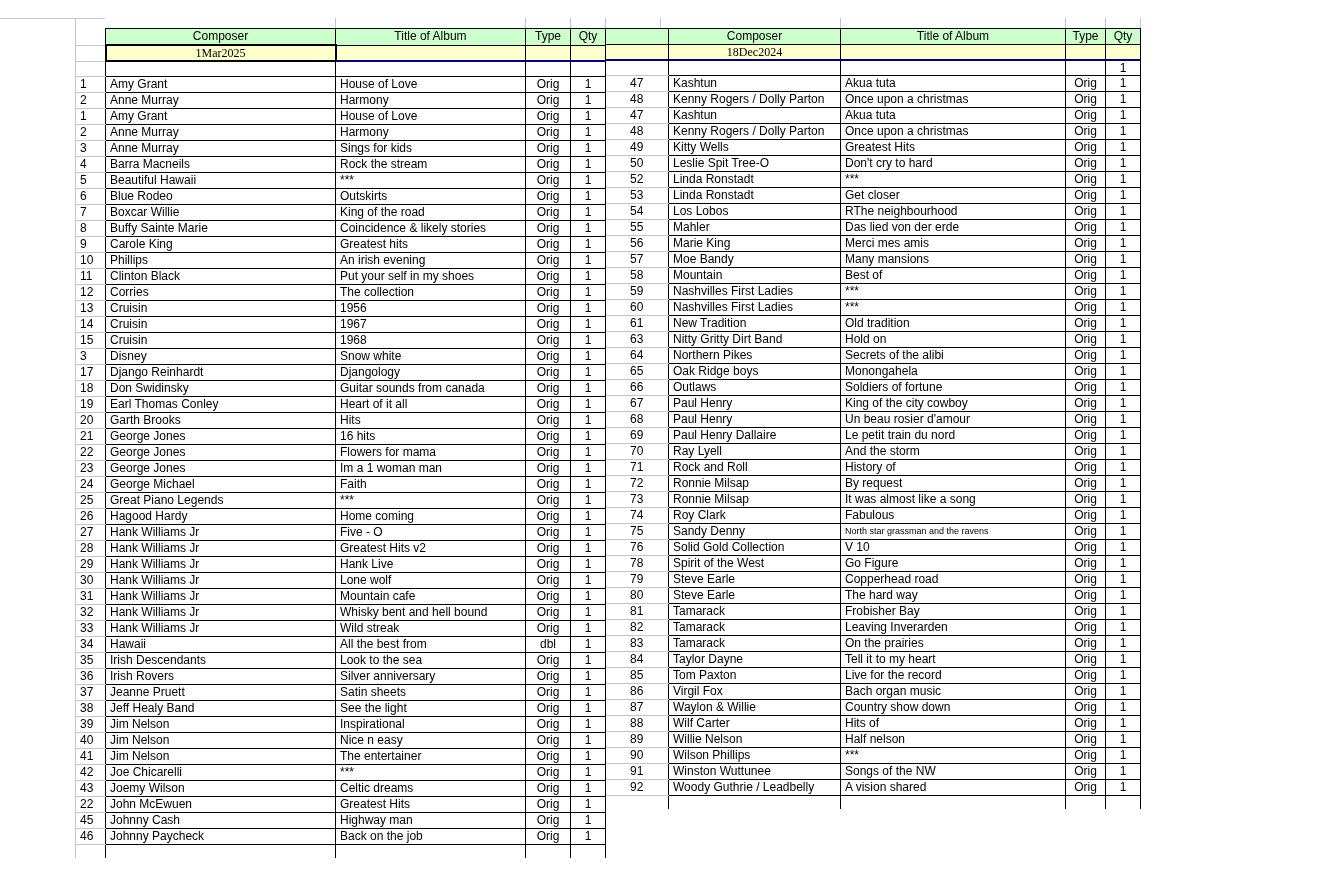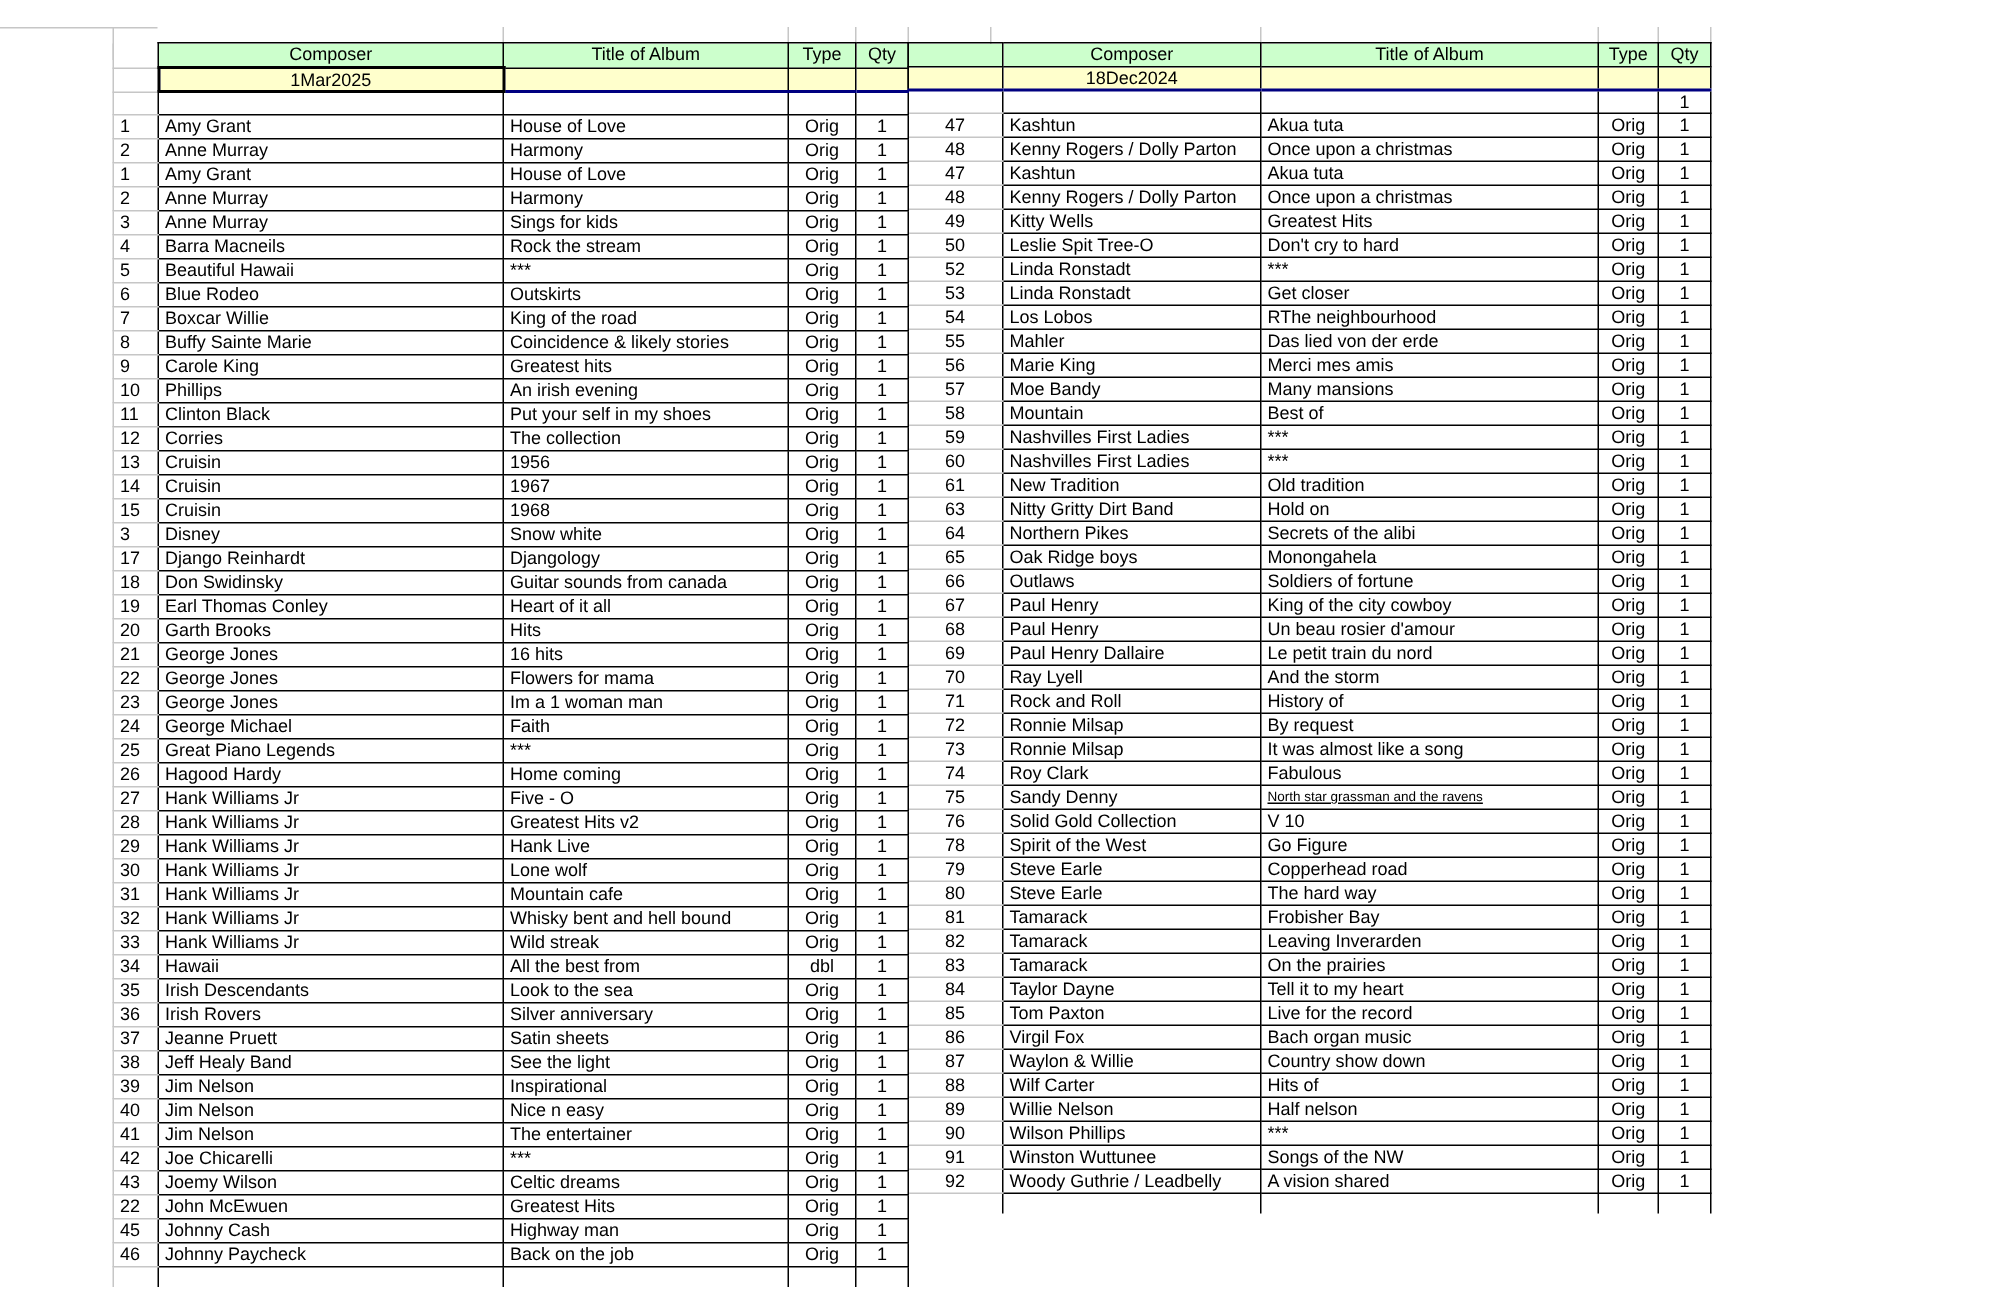--- a/index.html
+++ b/index.html
@@ -41,31 +41,31 @@
   #tbl-left .num{text-align:left;padding-left:4px;border-left:1px solid var(--grid);}
   
   .bcell{border:1px solid var(--line);background:#fff;}
   .c,.t{text-align:left;padding-left:4px;padding-right:2px;}
   .y,.q{text-align:center;}
   
   .hdr{background:var(--green);border:1px solid var(--line);text-align:center;}
   
   .datecell{
     background:var(--yellow);border:1px solid var(--line);
-    border-bottom:2px solid var(--navy);text-align:center;height:14px;line-height:14px;
+    border-bottom:2px solid var(--navy);text-align:center;height:14px;line-height:14px;font-family:Liberation Serif, serif;
   }
   .selected{border:2px solid var(--line) !important;}
   .num.plain{border-left:none;}
   tr.hdr-row td{height:15px;line-height:15px;}
   tr.spacer-row td{height:14px;line-height:14px;}
   
   .pcell{border-left:1px solid var(--line);border-right:1px solid var(--line);height:13px;background:#fff;}
   .pnum{height:13px;background:#fff;}
   #tbl-left .pnum{border-left:1px solid var(--grid);}
-  .small{font-size:9px;text-decoration:underline;}
+  .small{font-size:9px;}
 </style>
 </head>
 <body>
 
 <div id="sheet">
 
   <div class="gl-h" style="top:18px;left:0;width:105px;"></div>
   <div class="gl-v" style="left:75px;"></div>
   <div class="gl-v" style="left:335px;"></div>
   <div class="gl-v" style="left:525px;"></div>

